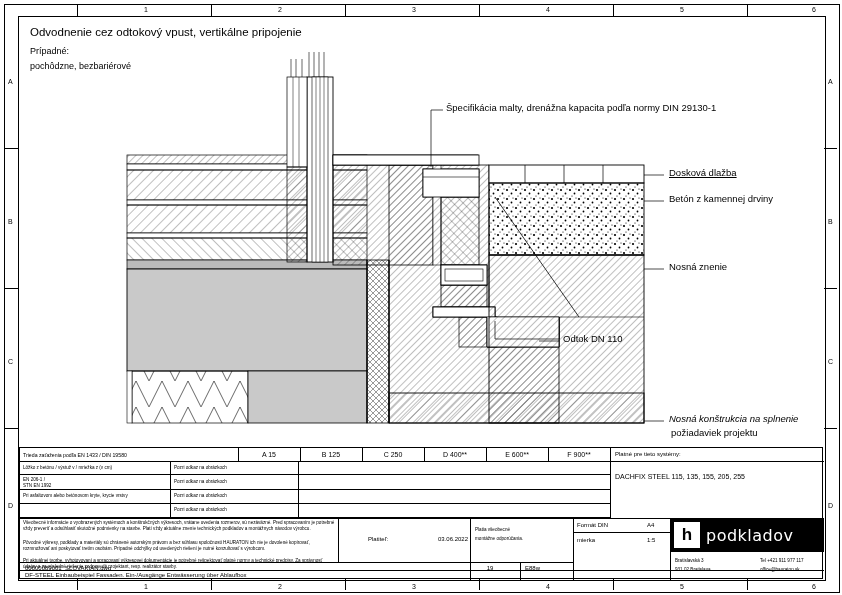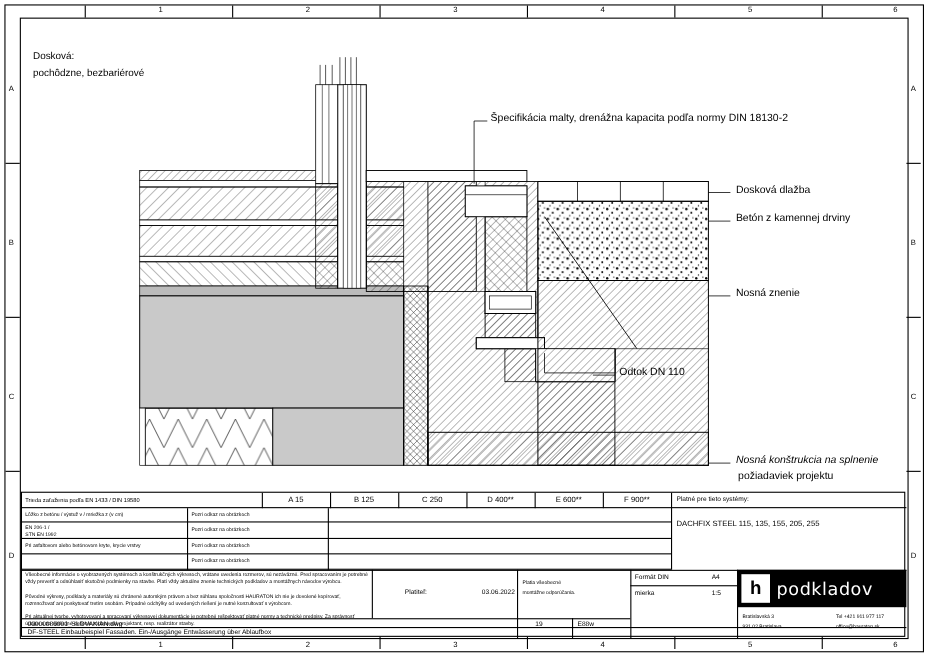--- a/index.html
+++ b/index.html
@@ -202,25 +202,26 @@
 
       <line x1="625" y1="184" x2="645" y2="184" stroke="#000" stroke-width="0.7"></line>
 
       <line x1="625" y1="252" x2="645" y2="252" stroke="#000" stroke-width="0.7"></line>
 
       <line x1="520" y1="324" x2="540" y2="324" stroke="#000" stroke-width="0.7"></line>
 
       <line x1="625" y1="404" x2="645" y2="404" stroke="#000" stroke-width="0.7"></line>
     </svg>
 
-    <div class="title-sub" style="left:11px;top:29px;">Dosková:</div>
+    <div class="title-main" style="left:11px;top:9px;">Odvodnenie cez odtokový vpust, vertikálne pripojenie</div>
+    <div class="title-sub" style="left:11px;top:29px;">Prípadné:</div>
     <div class="title-sub" style="left:11px;top:44px;">pochôdzne, bezbariérové</div>
 
-    <div class="lbl" style="left:427px;top:85px;">Špecifikácia malty, drenážna kapacita podľa normy DIN 18130-2</div>
-    <div class="lbl" style="left:650px;top:150px;">Dosková dlažba</div>
+    <div class="lbl" style="left:427px;top:85px;">Špecifikácia malty, drenážna kapacita podľa normy DIN 29130-1</div>
+    <div class="lbl" style="left:650px;top:150px;text-decoration:underline;">Dosková dlažba</div>
     <div class="lbl" style="left:650px;top:176px;">Betón z kamennej drviny</div>
     <div class="lbl" style="left:650px;top:244px;">Nosná znenie</div>
     <div class="lbl" style="left:544px;top:316px;">Odtok DN 110</div>
     <div class="lbl" style="left:650px;top:396px;font-style:italic;">Nosná konštrukcia na splnenie</div>
     <div class="lbl" style="left:652px;top:410px;">požiadaviek projektu</div>
   </div>
 
   <div class="tb">
 
     <div class="cell bb" style="left:0;top:0;width:804px;height:14px;"></div>

